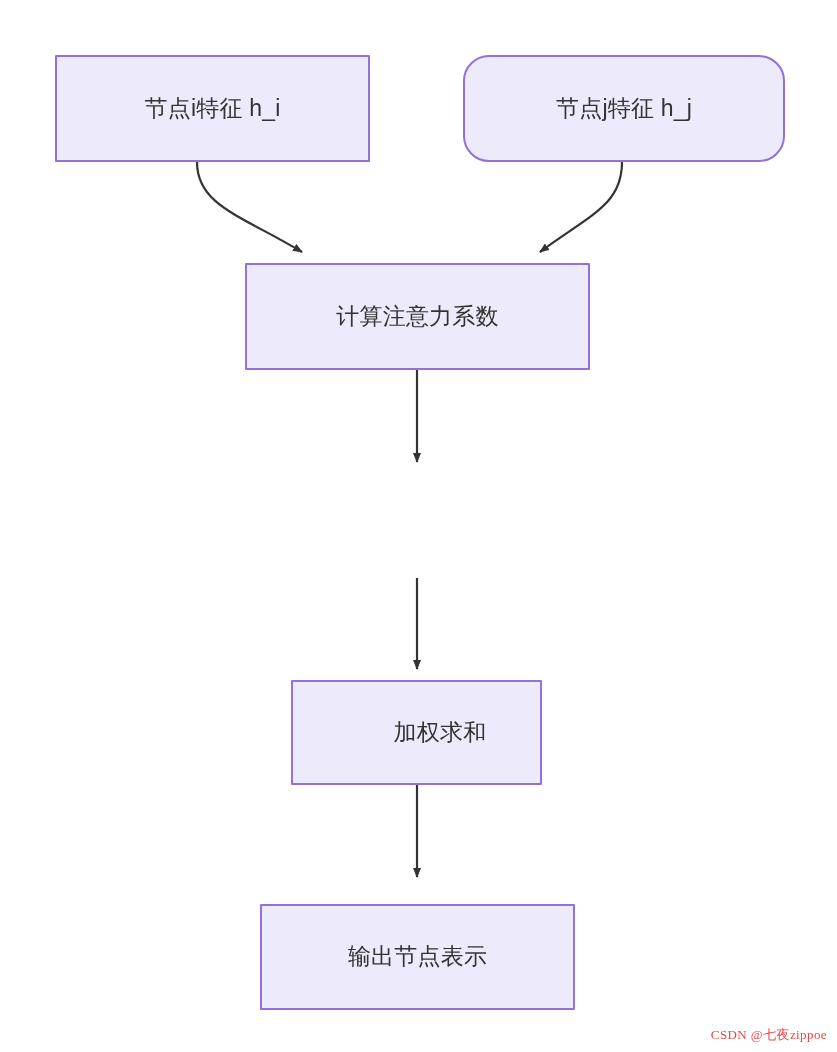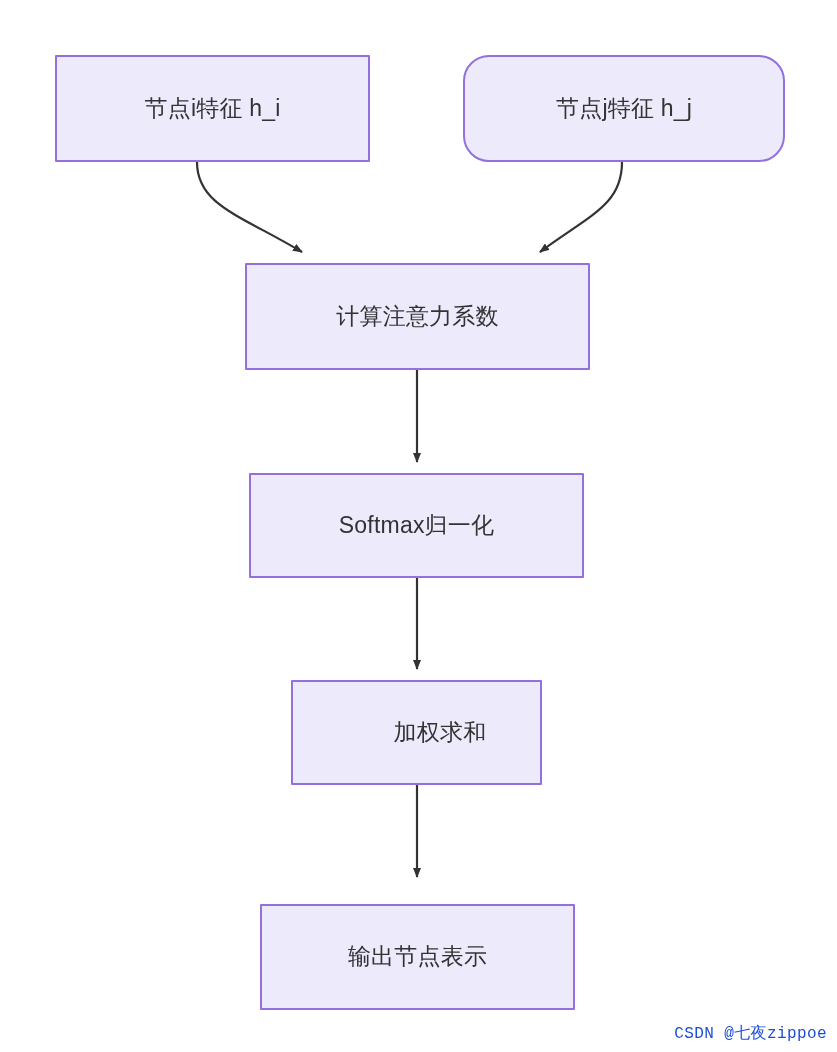--- a/index.html
+++ b/index.html
@@ -49,26 +49,26 @@
   #node-hj      { left: 463px; top: 55px;  width: 322px; height: 107px; border-radius: 26px; }
   #node-attn    { left: 245px; top: 263px; width: 345px; height: 107px; }
   #node-softmax { left: 249px; top: 473px; width: 335px; height: 105px; }
   #node-sum     { left: 291px; top: 680px; width: 251px; height: 105px; padding-left: 47px; }
   #node-output  { left: 260px; top: 888px; width: 315px; height: 106px; margin-top: 16px; }
 
   #watermark {
     position: absolute;
     right: 10px;
     bottom: 8px;
-    font-size: 16px;
-    color: #1d4ed8;
+    font-size: 13px;
+    color: #ef4444;
     letter-spacing: 0.4px;
     white-space: nowrap;
     z-index: 3;
-    font-family: Liberation Mono, monospace;
+    font-family: Liberation Serif, serif;
   }
 </style>
 </head>
 <body>
 
 <div id="canvas">
 
   <svg id="edge-layer" viewBox="0 0 837 1052" width="837" height="1052" xmlns="http://www.w3.org/2000/svg">
     <defs>
       <marker id="arrowhead" markerWidth="10" markerHeight="8" refX="9" refY="4" orient="auto" markerUnits="userSpaceOnUse">
@@ -92,23 +92,20 @@
   </div>
 
   <div class="node" id="node-hj">
     <span class="node-label">节点j特征 h_j</span>
   </div>
 
   <div class="node" id="node-attn">
     <span class="node-label">计算注意力系数</span>
   </div>
 
-  <div class="node" id="node-softmax">
-    <span class="node-label">Softmax归一化</span>
-  </div>
 
   <div class="node" id="node-sum">
     <span class="node-label">加权求和</span>
   </div>
 
   <div class="node" id="node-output">
     <span class="node-label">输出节点表示</span>
   </div>
 
   <div id="watermark">CSDN @七夜zippoe</div>

